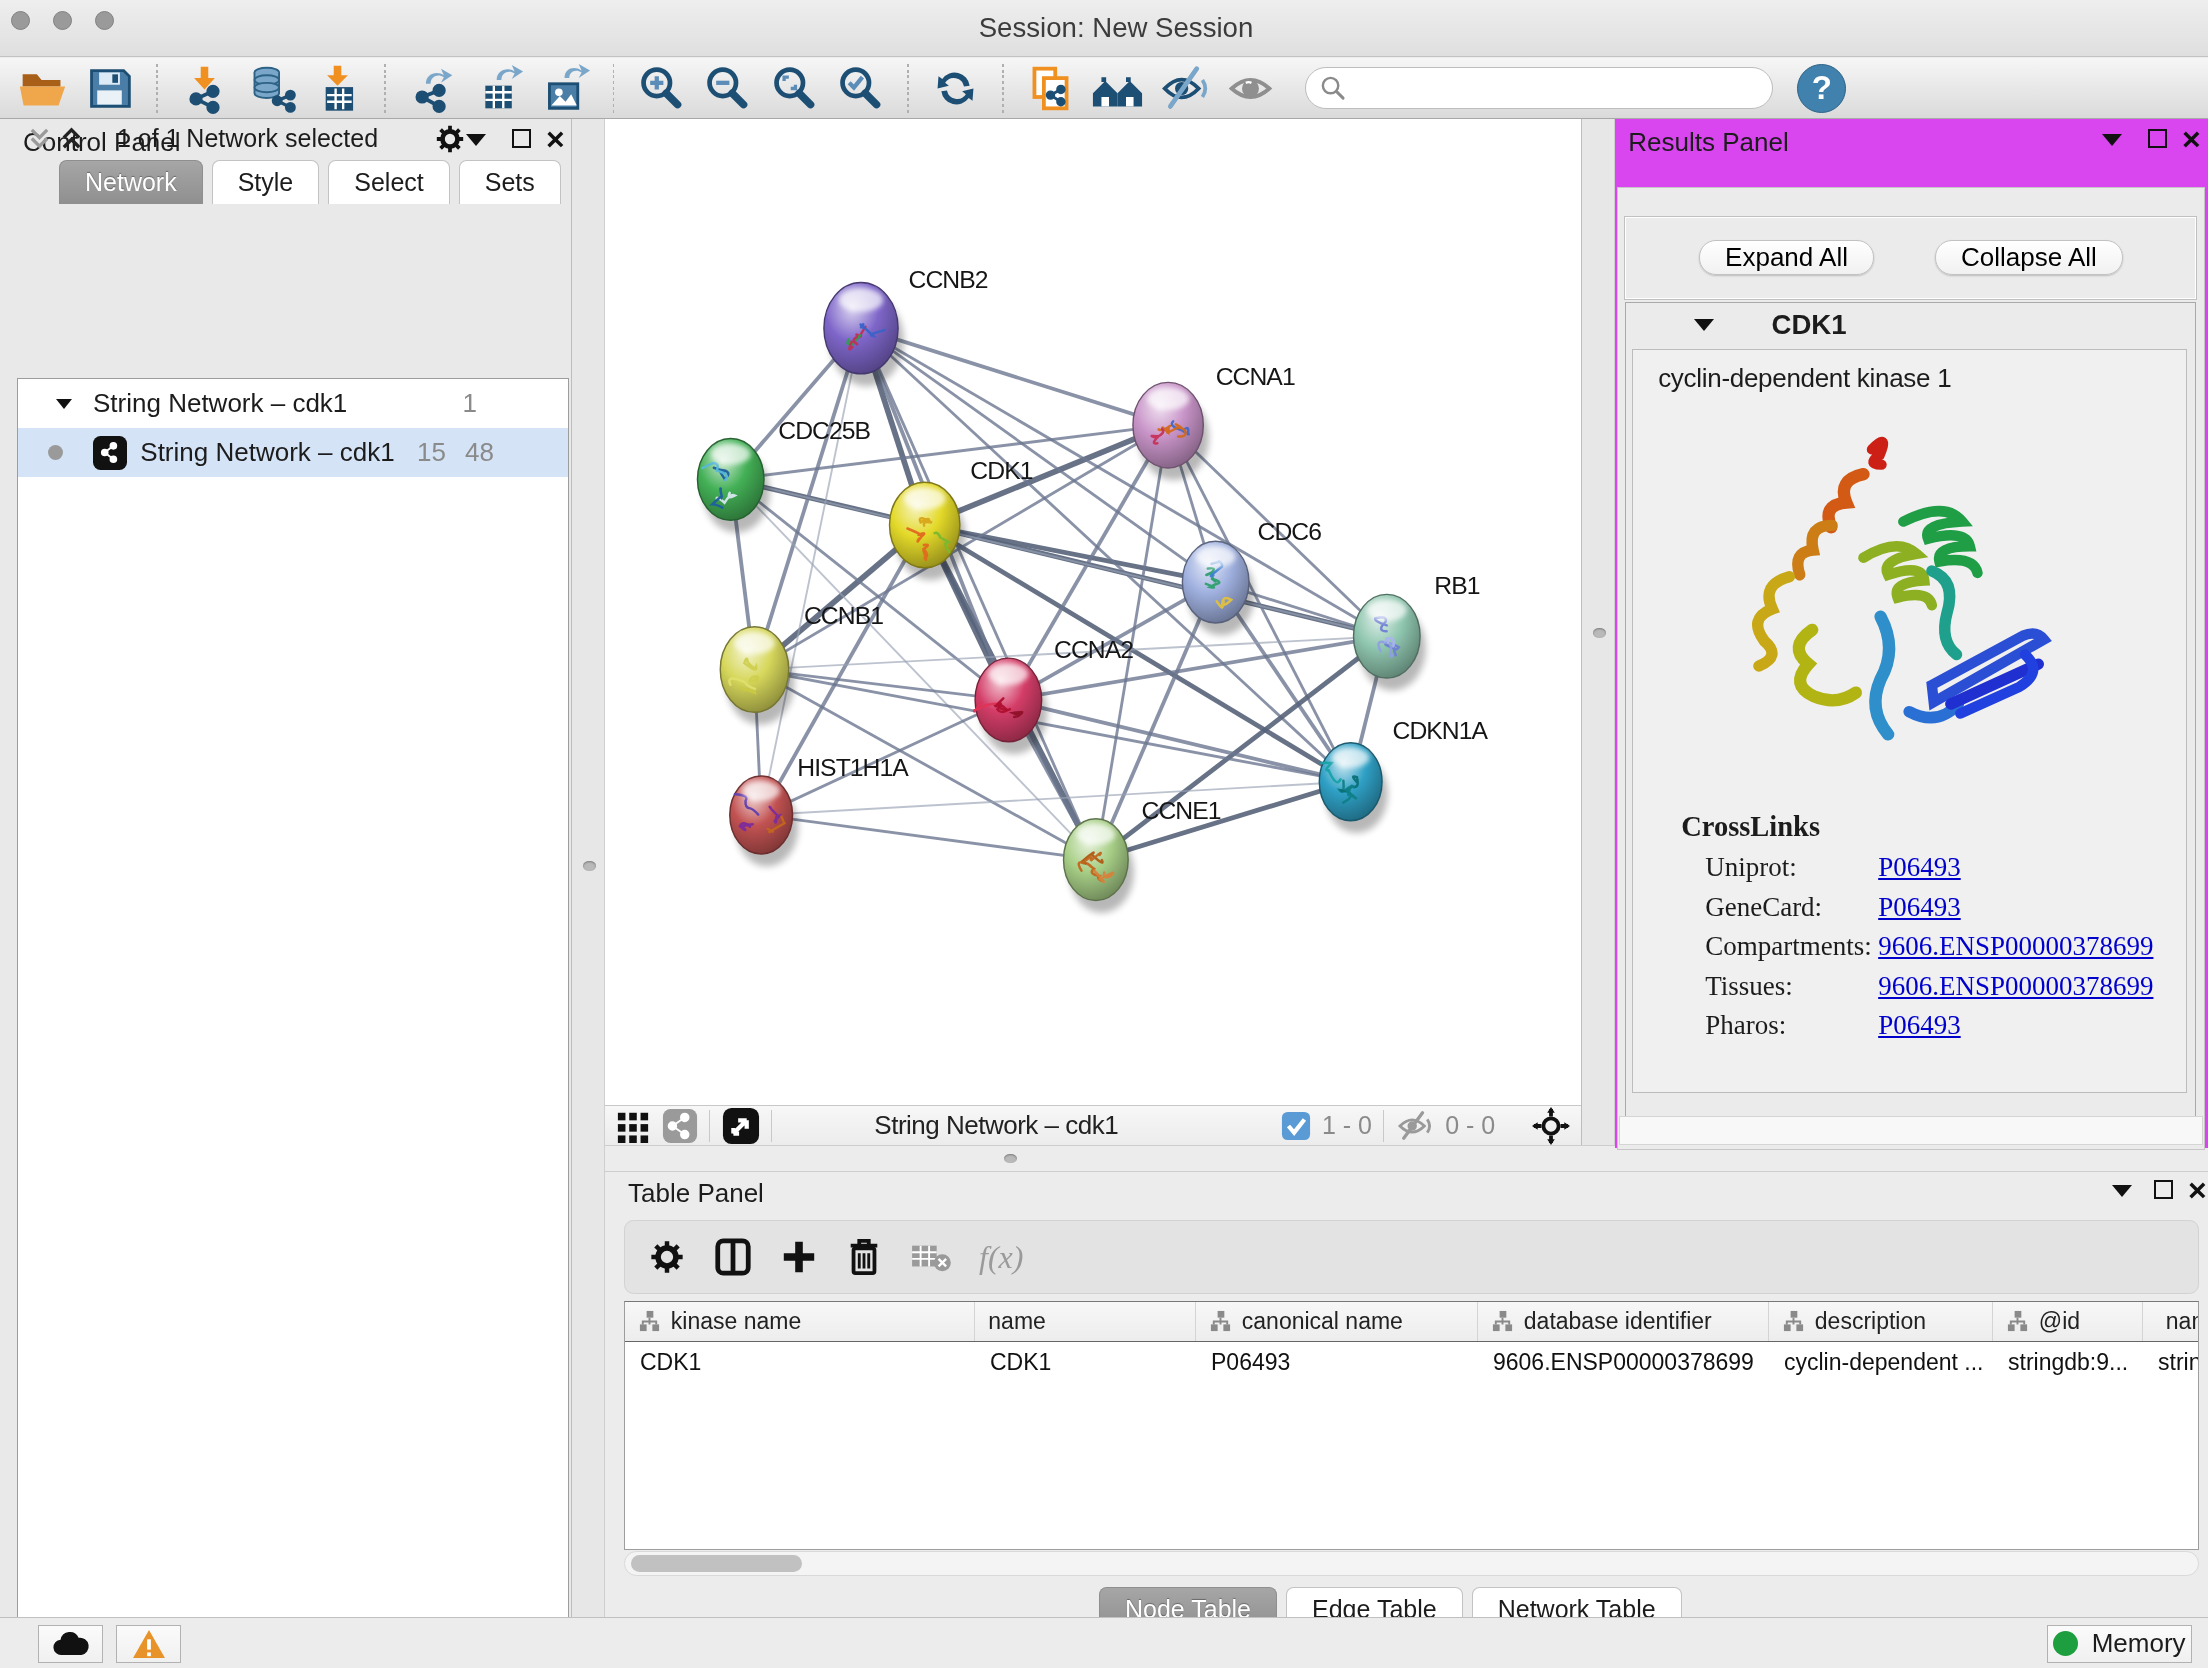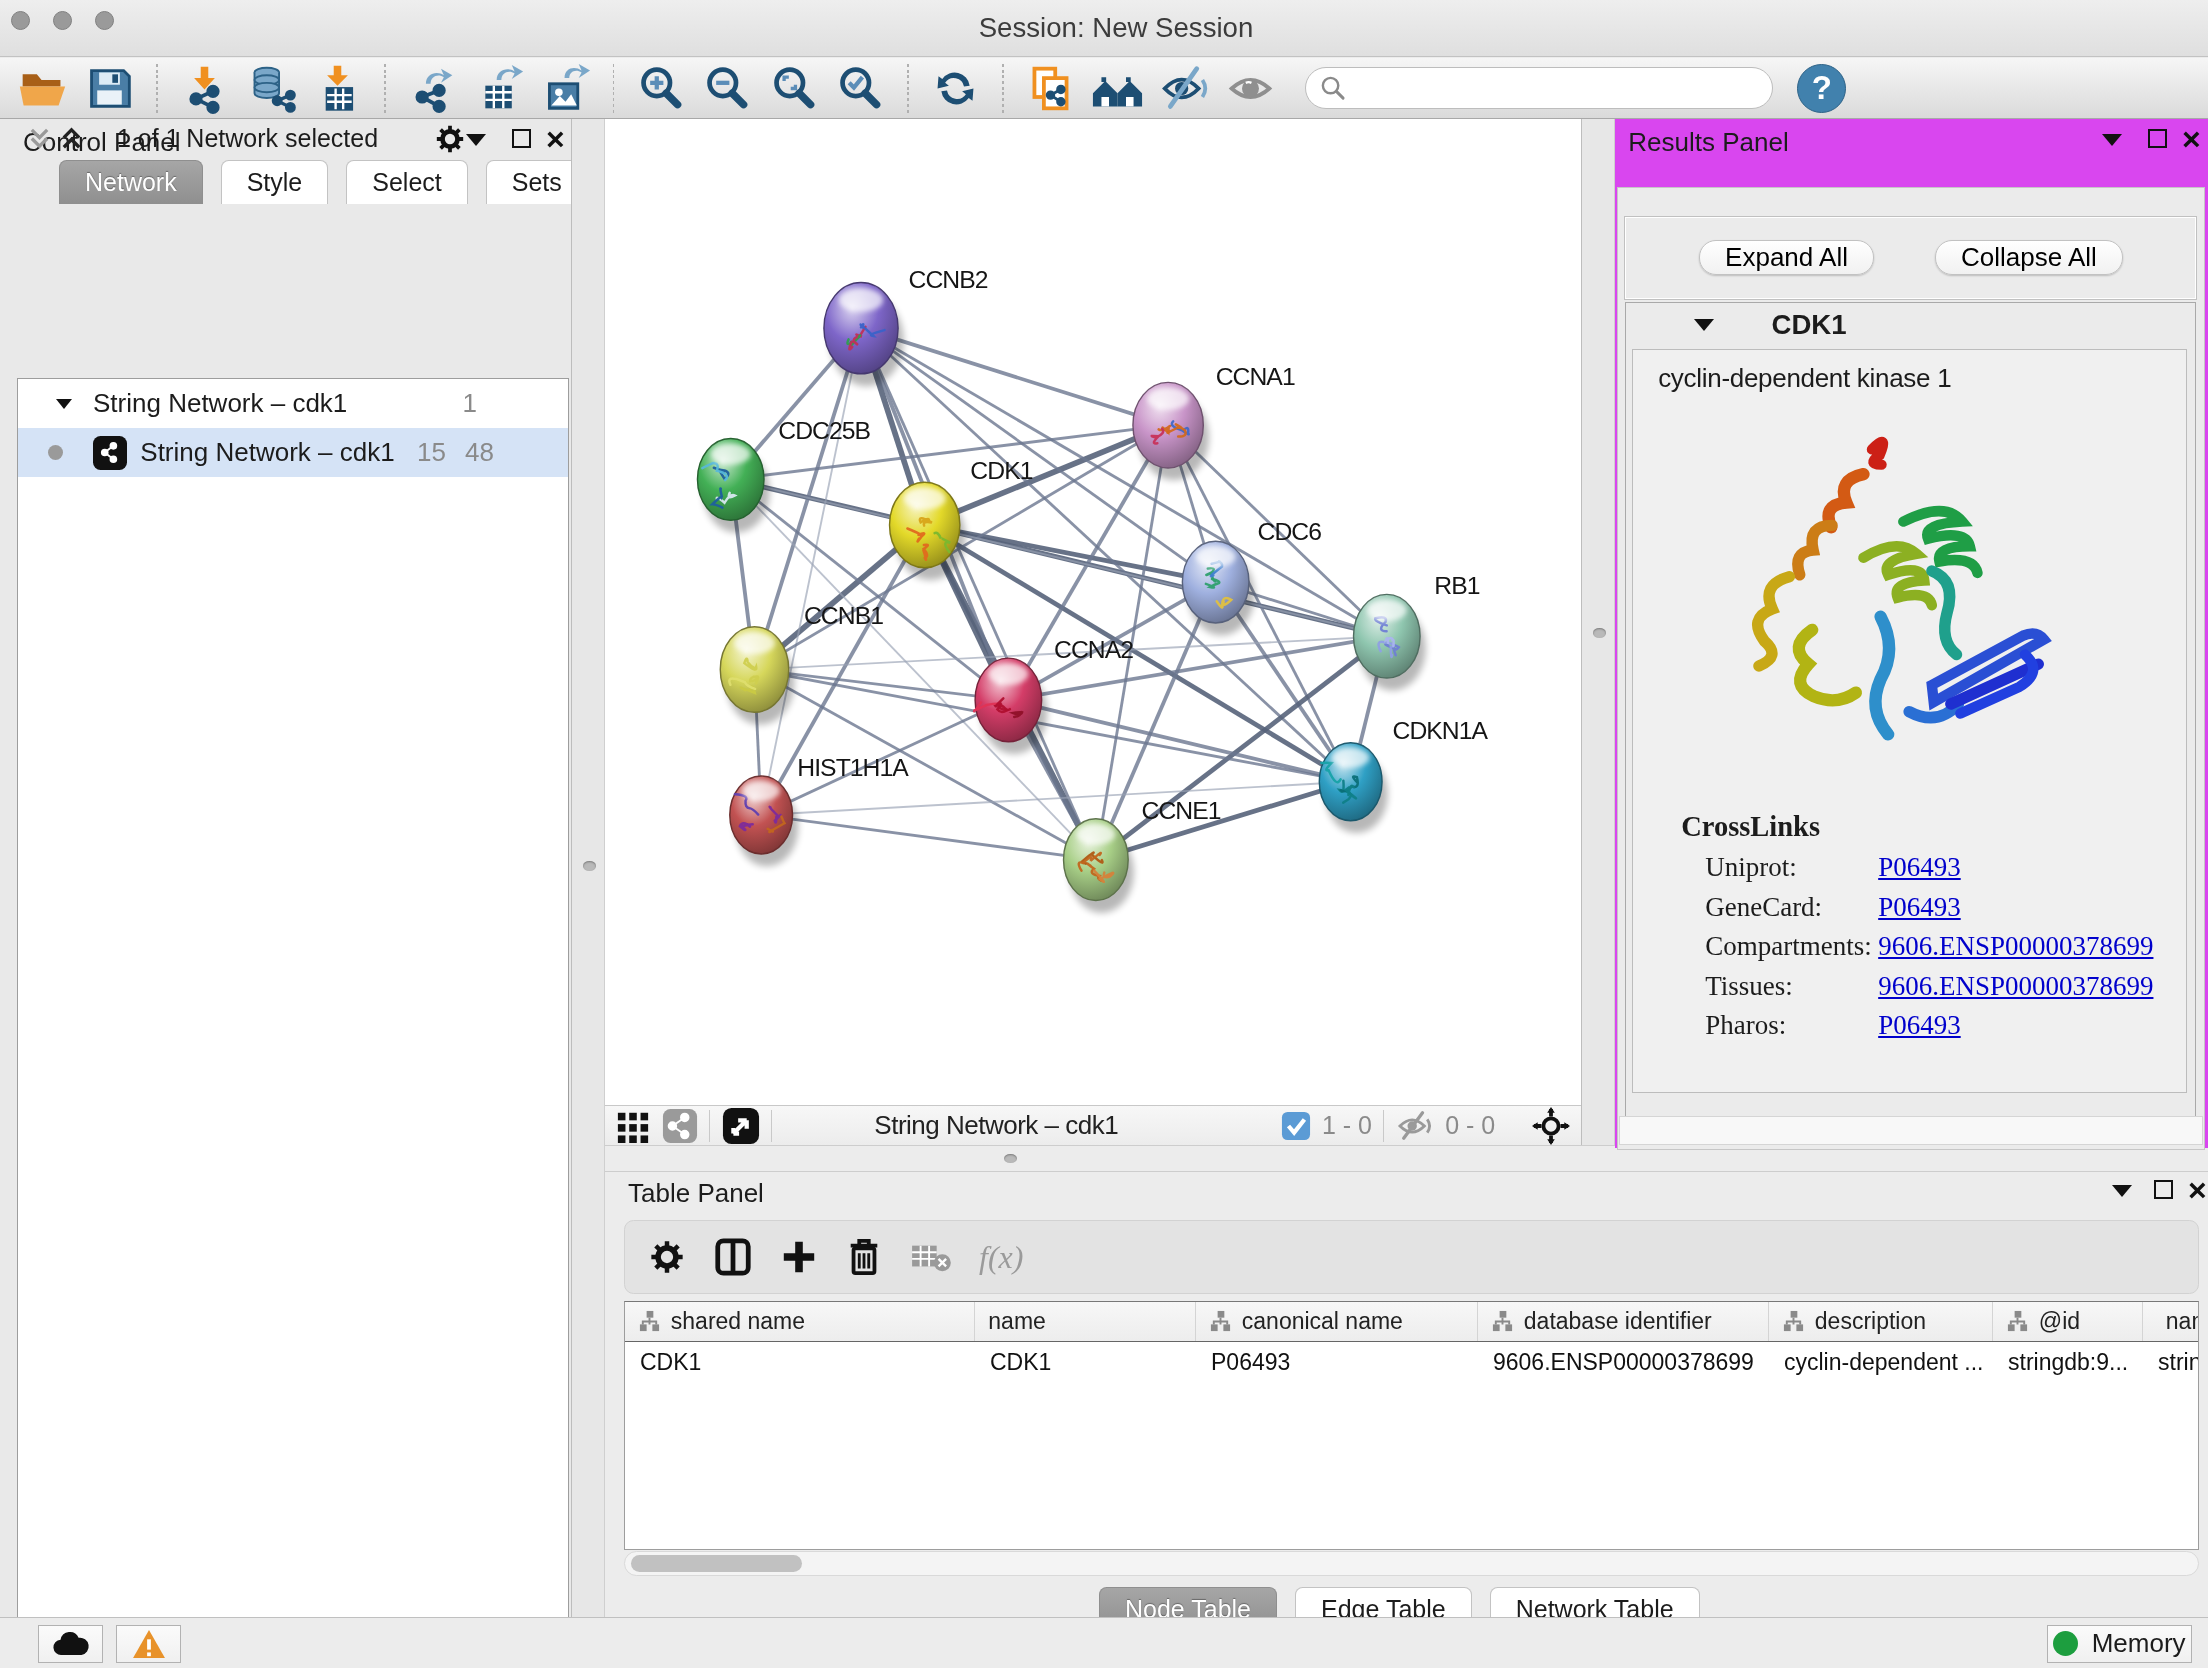--- a/index.html
+++ b/index.html
@@ -37,21 +37,21 @@
   .tri-down { width:0; height:0; border-left:10.5px solid transparent; border-right:10.5px solid transparent;
     border-top:12.4px solid #111; display:inline-block; }
   .float-glyph { width:19px; height:19px; border:2.9px solid #111; display:inline-block; }
   .close-glyph { font-size:32px; font-weight:bold; color:#111; line-height:19px; }
 
   
   .control-panel { left:0; top:119px; width:571px; height:1498px; background:#e9e9e9; }
   .cp-header { left:23px; top:7.6px; }
   .tabs { display:flex; }
   .tab { height:44px; line-height:42px; padding:0 25px; font-size:25px; background:#fff;
-    border:1px solid #c3c3c3; border-bottom:none; border-radius:7.6px 7.6px 0 0; color:#1c1c1c; margin-right:18px; }
+    border:1px solid #c3c3c3; border-bottom:none; border-radius:7.6px 7.6px 0 0; color:#1c1c1c; margin-right:9px; }
   .tab.active { background:linear-gradient(#a6a6a6,#8f8f8f); color:#fff; border-color:#8f8f8f;
     text-shadow:0 -1px 1px rgba(0,0,0,.35); }
   .cp-selrow { left:0; top:217px; width:571px; height:38px; display:flex; align-items:center; }
   .cp-selrow .lbl { position:absolute; left:0; width:495px; text-align:center; font-size:25px; }
   .treebox { left:17px; top:259px; width:552px; height:1332px; background:#fff; border:1.9px solid #9d9d9d; }
   .tree-row { position:relative; height:49px; display:flex; align-items:center; font-size:26px; }
   .tree-row.selected { background:#d5e3f6; }
   .badge-share { width:34px; height:34px; border-radius:7.6px; background:#111;
     display:flex; align-items:center; justify-content:center; }
   .count { color:#8a8a8a; font-size:26px; }
@@ -744,21 +744,21 @@
       <div class="tbl-head" id="tbl-head">
           <div class="th" style="width: 350px;">
             <svg width="23" height="23" viewBox="0 0 24 24">
               <g fill="#8a8a8a">
                 <rect x="9" y="1" width="7" height="7"></rect>
                 <rect x="2" y="15" width="7" height="7"></rect>
                 <rect x="15" y="15" width="7" height="7"></rect>
                 <path d="M12 8v4M5 15v-3h14v3M12 8v7" stroke="#8a8a8a" stroke-width="2" fill="none"></path>
               </g>
             </svg>
-            <span>shared name</span>
+            <span>kinase name</span>
           </div>
           <div class="th" style="width: 221px;">
             <span>name</span>
           </div>
           <div class="th" style="width: 282px;">
             <svg width="23" height="23" viewBox="0 0 24 24">
               <g fill="#8a8a8a">
                 <rect x="9" y="1" width="7" height="7"></rect>
                 <rect x="2" y="15" width="7" height="7"></rect>
                 <rect x="15" y="15" width="7" height="7"></rect>

